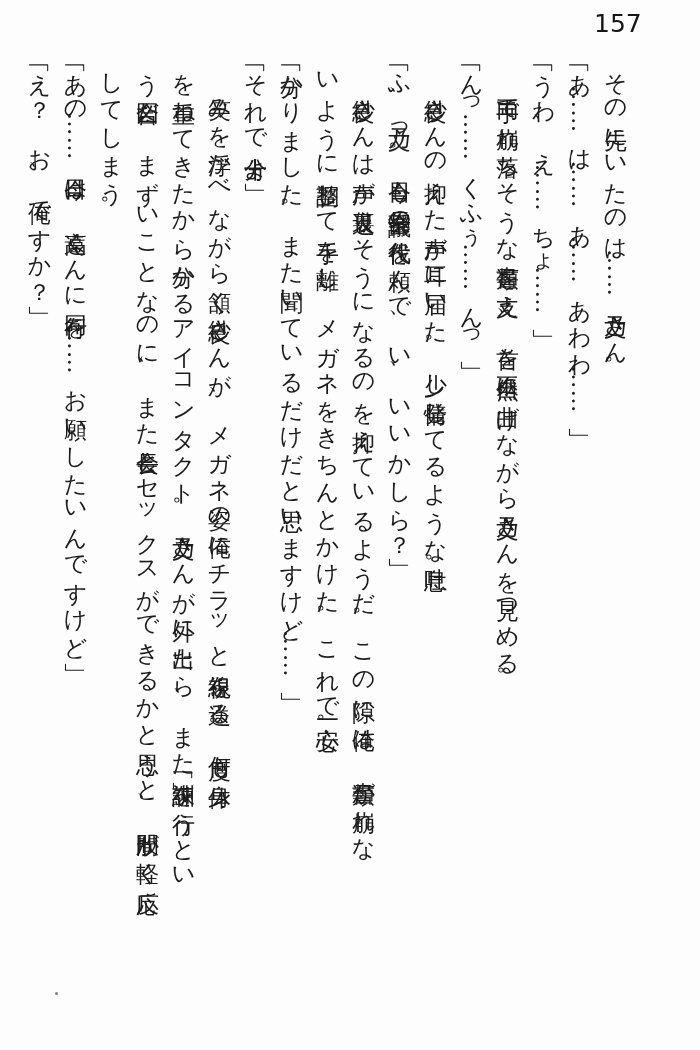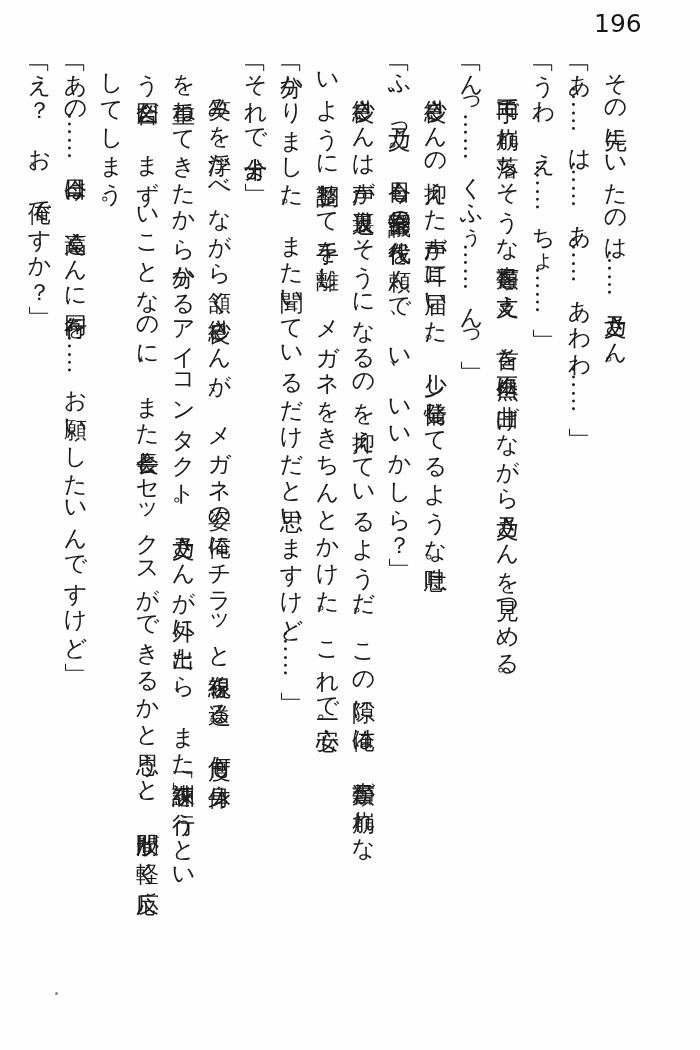--- a/index.html
+++ b/index.html
@@ -50,21 +50,21 @@
     height: 3px;
     border-radius: 50%;
     background: #4a4a4a;
     opacity: 0.7;
   }
 </style>
 </head>
 <body>
 
 <div class="page">
-  <div class="page-number">196</div>
+  <div class="page-number">157</div>
 
   <div class="text-area" id="text-area">
       <div class="text-line">その先にいたのは……文乃さん。</div>
       <div class="text-line">「あ……は……あ……あわわ……」</div>
       <div class="text-line">「うわ、え……ちょ……」</div>
       <div class="text-line indent">両手で崩れ落ちそうな書類を支え、首を不自然に曲げながら文乃さんを見つめる。</div>
       <div class="text-line">「んっ……くふぅ……んっ」</div>
       <div class="text-line indent">紗良さんの抑えた声が耳に届いた。少し発情してるような吐息。</div>
       <div class="text-line">「ふ、文乃っ。今日も部長会議の代役を頼んで、い、いいかしら？」</div>
       <div class="text-line indent">紗良さんは声が裏返りそうになるのを抑えているようだ。この隙に俺は、書類が崩れな</div>

